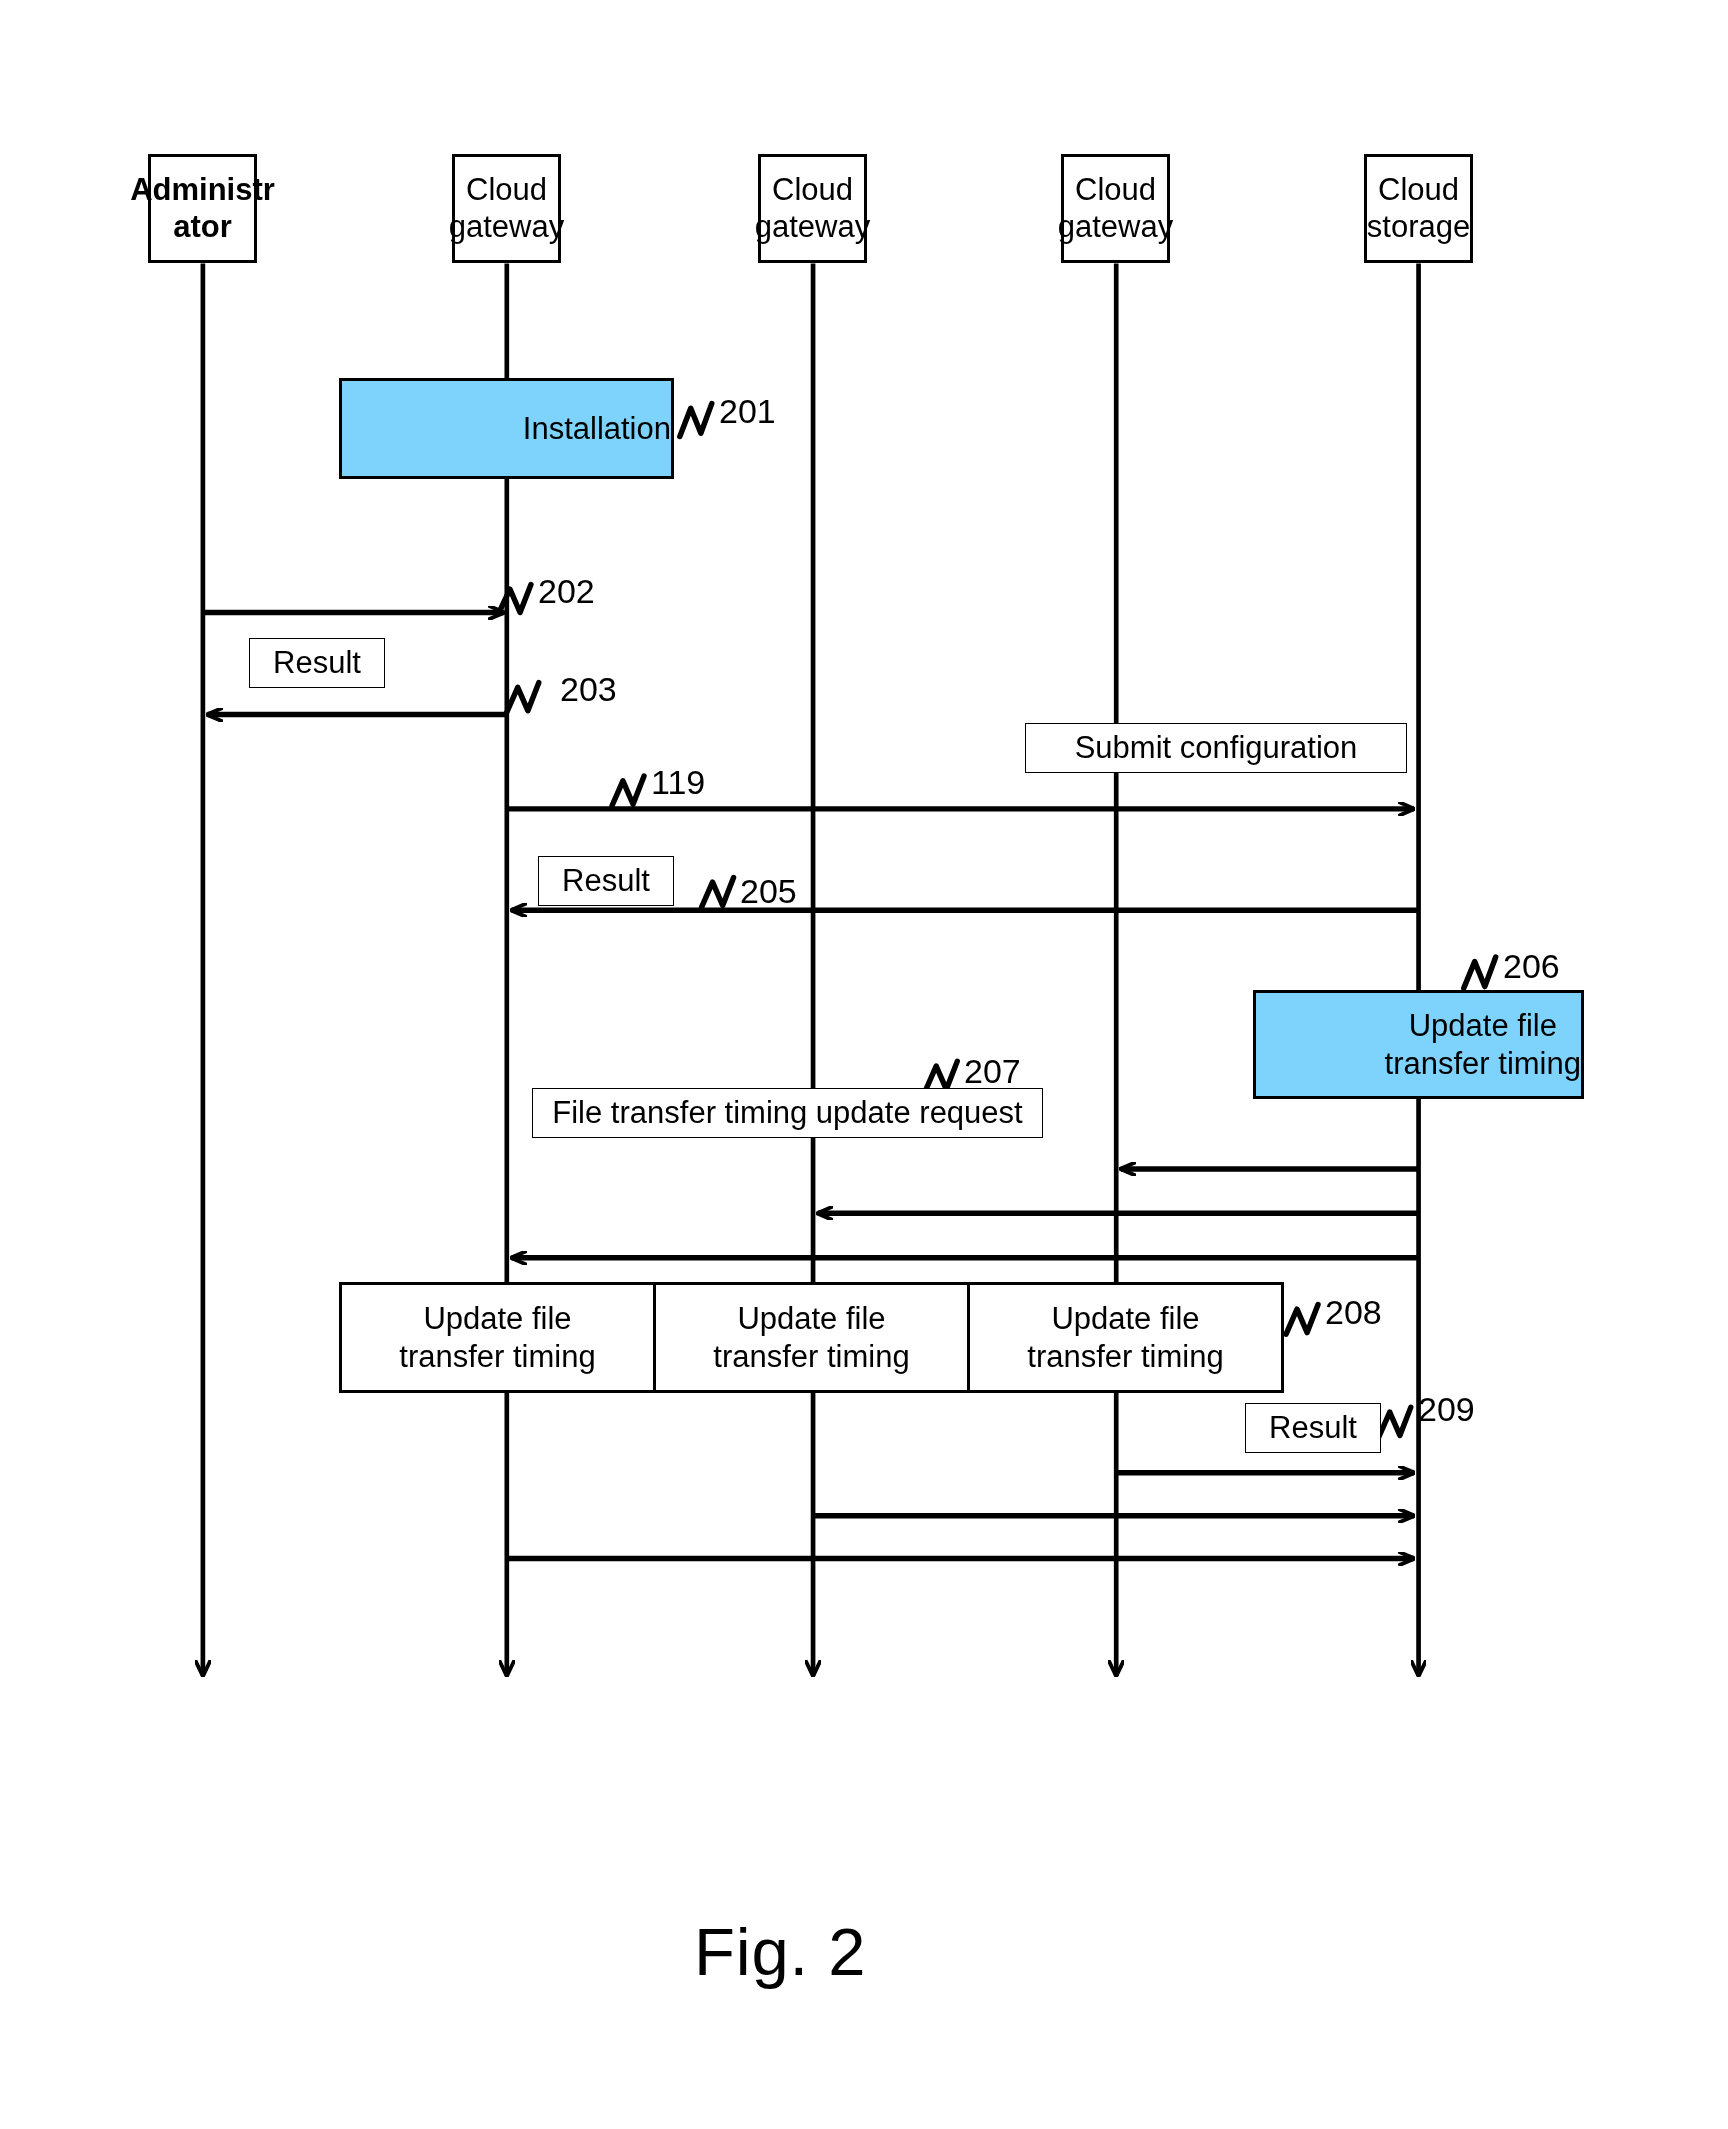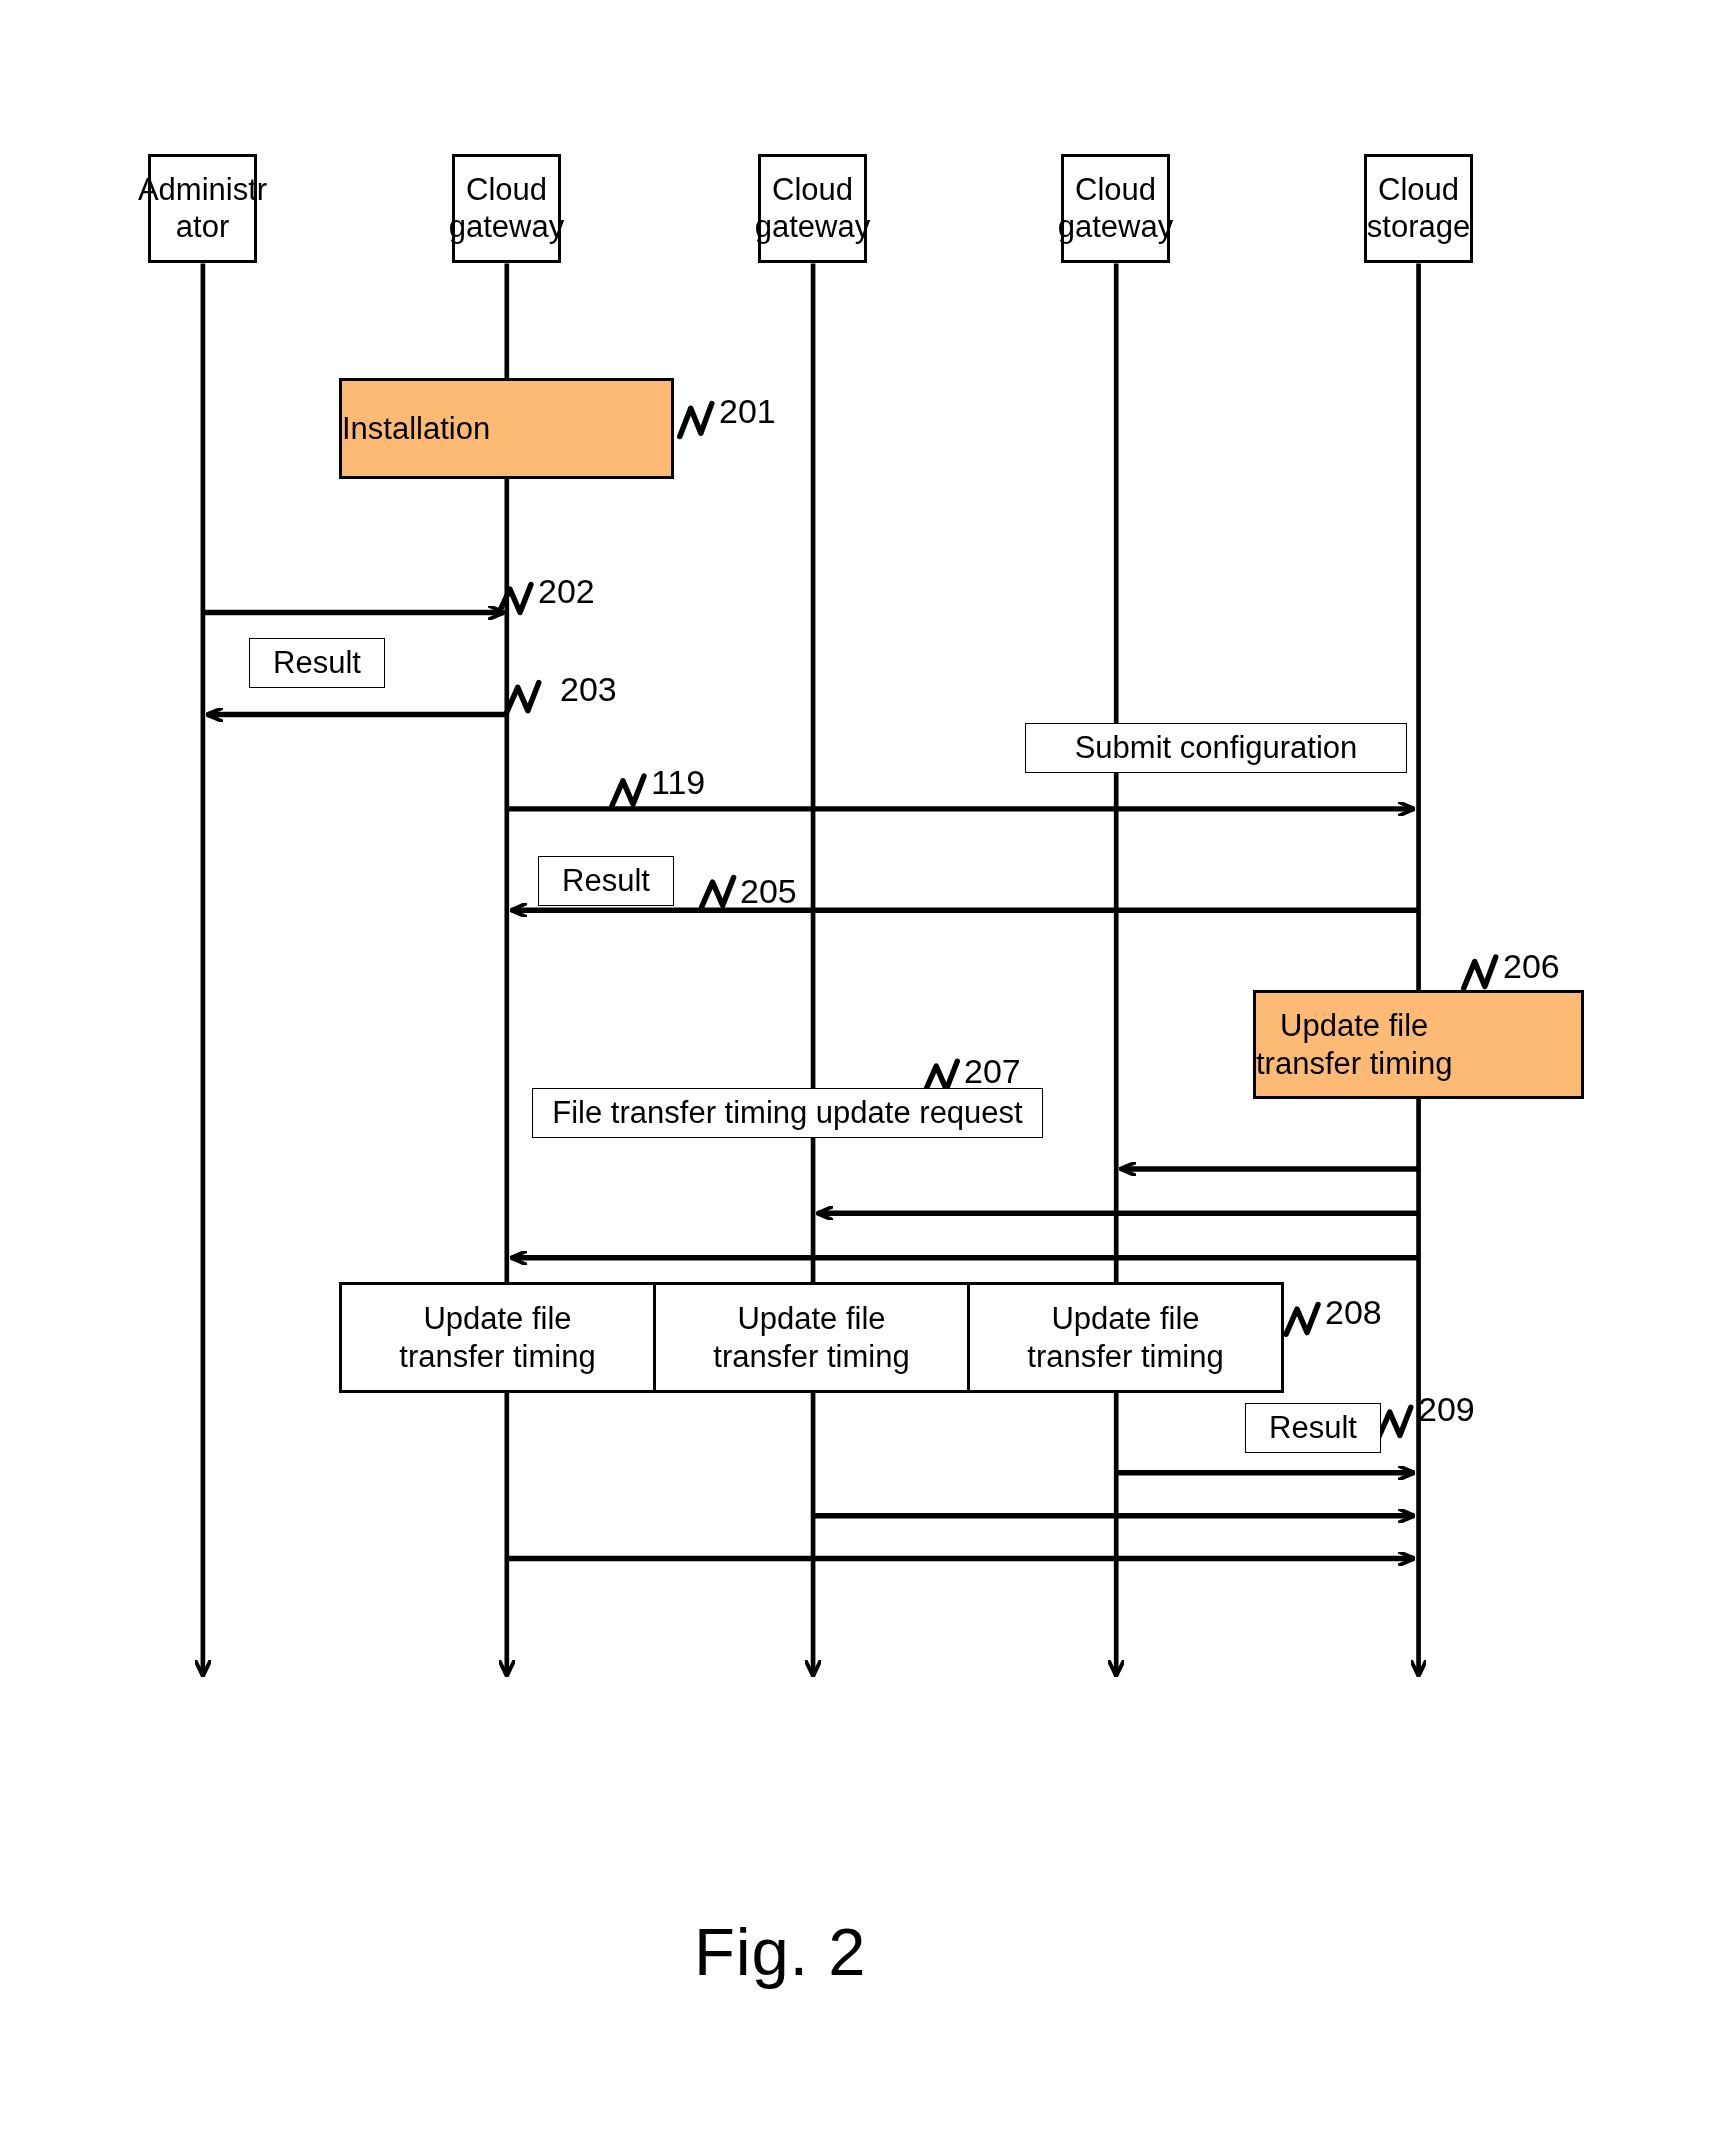--- a/index.html
+++ b/index.html
@@ -8,22 +8,22 @@
   svg.layer{position:absolute;left:0;top:0;width:1729px;height:2129px;}
 
   
   .plife-box{
     position:absolute;border:3.9px solid #000;background:#fff;
     display:flex;align-items:center;justify-content:center;text-align:center;
     font-size:31px;line-height:1.18;box-sizing:border-box;
   }
   
   .act-box{
-    position:absolute;border:3.9px solid #000;background:#fdba74;
-    display:flex;align-items:center;justify-content:flex-start;text-align:center;
+    position:absolute;border:3.9px solid #000;background:#7dd3fc;
+    display:flex;align-items:center;justify-content:flex-end;text-align:center;
     font-size:31px;line-height:1.22;box-sizing:border-box;z-index:6;
   }
   
   .act-row{
     position:absolute;border:3.9px solid #000;background:#fff;display:flex;
     box-sizing:border-box;z-index:6;
   }
   .act-row .cell{
     flex:1 1 0;display:flex;align-items:center;justify-content:center;text-align:center;
     font-size:31px;line-height:1.22;border-right:3.1px solid #000;box-sizing:border-box;
@@ -96,21 +96,21 @@
       <path d="M650,914 L664,882 L677,912 L691,876"></path>
       <path d="M785,1034 L799,1002 L812,1032 L826,996"></path>
       <path d="M900,1164 L914,1132 L927,1162 L941,1126"></path>
       <path d="M1878,1268 L1892,1234 L1905,1266 L1919,1228"></path>
       <path d="M1187,1400 L1201,1368 L1214,1398 L1228,1362"></path>
       <path d="M1650,1712 L1664,1680 L1677,1710 L1691,1674"></path>
       <path d="M1769,1844 L1783,1812 L1796,1842 L1810,1806"></path>
     </g>
   </svg>
 
-  <div class="plife-box" style="left:148px;top:154px;width:109px;height:109px;">
+  <div class="plife-box" style="left:148px;top:154px;width:109px;height:109px;font-weight:bold;">
     <div>
       <div>Administr</div>
       <div>ator</div>
     </div>
   </div>
 
   <div class="plife-box" style="left:452px;top:154px;width:109px;height:109px;">
     <div>
       <div>Cloud</div>
       <div>gateway</div>

